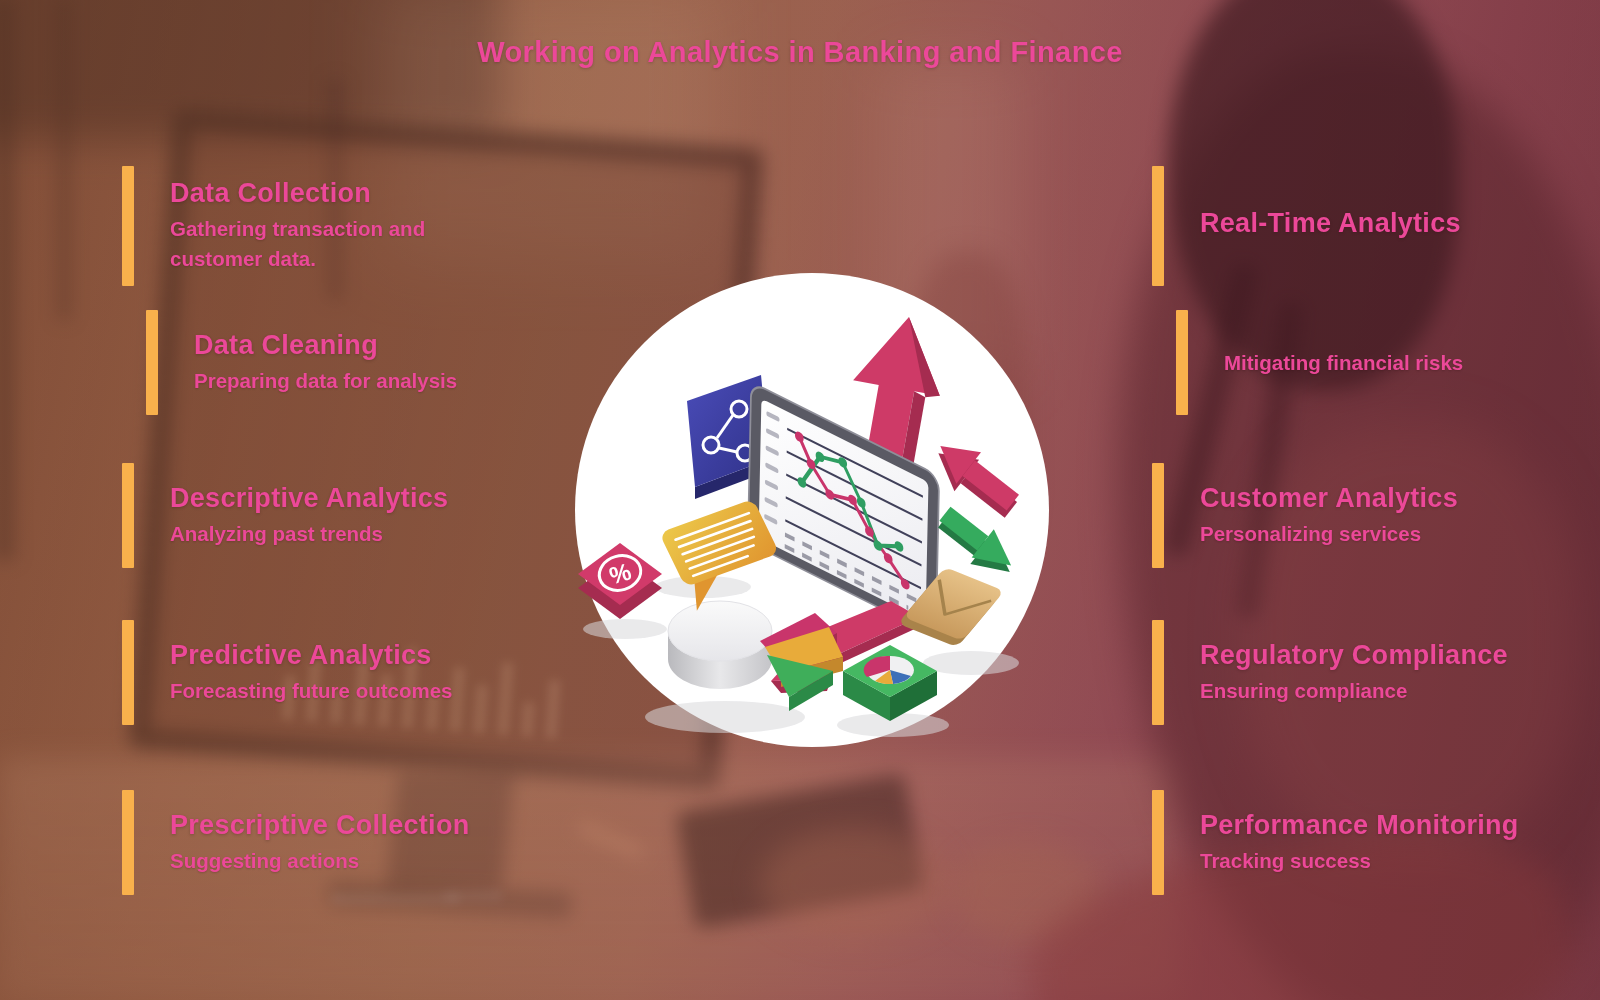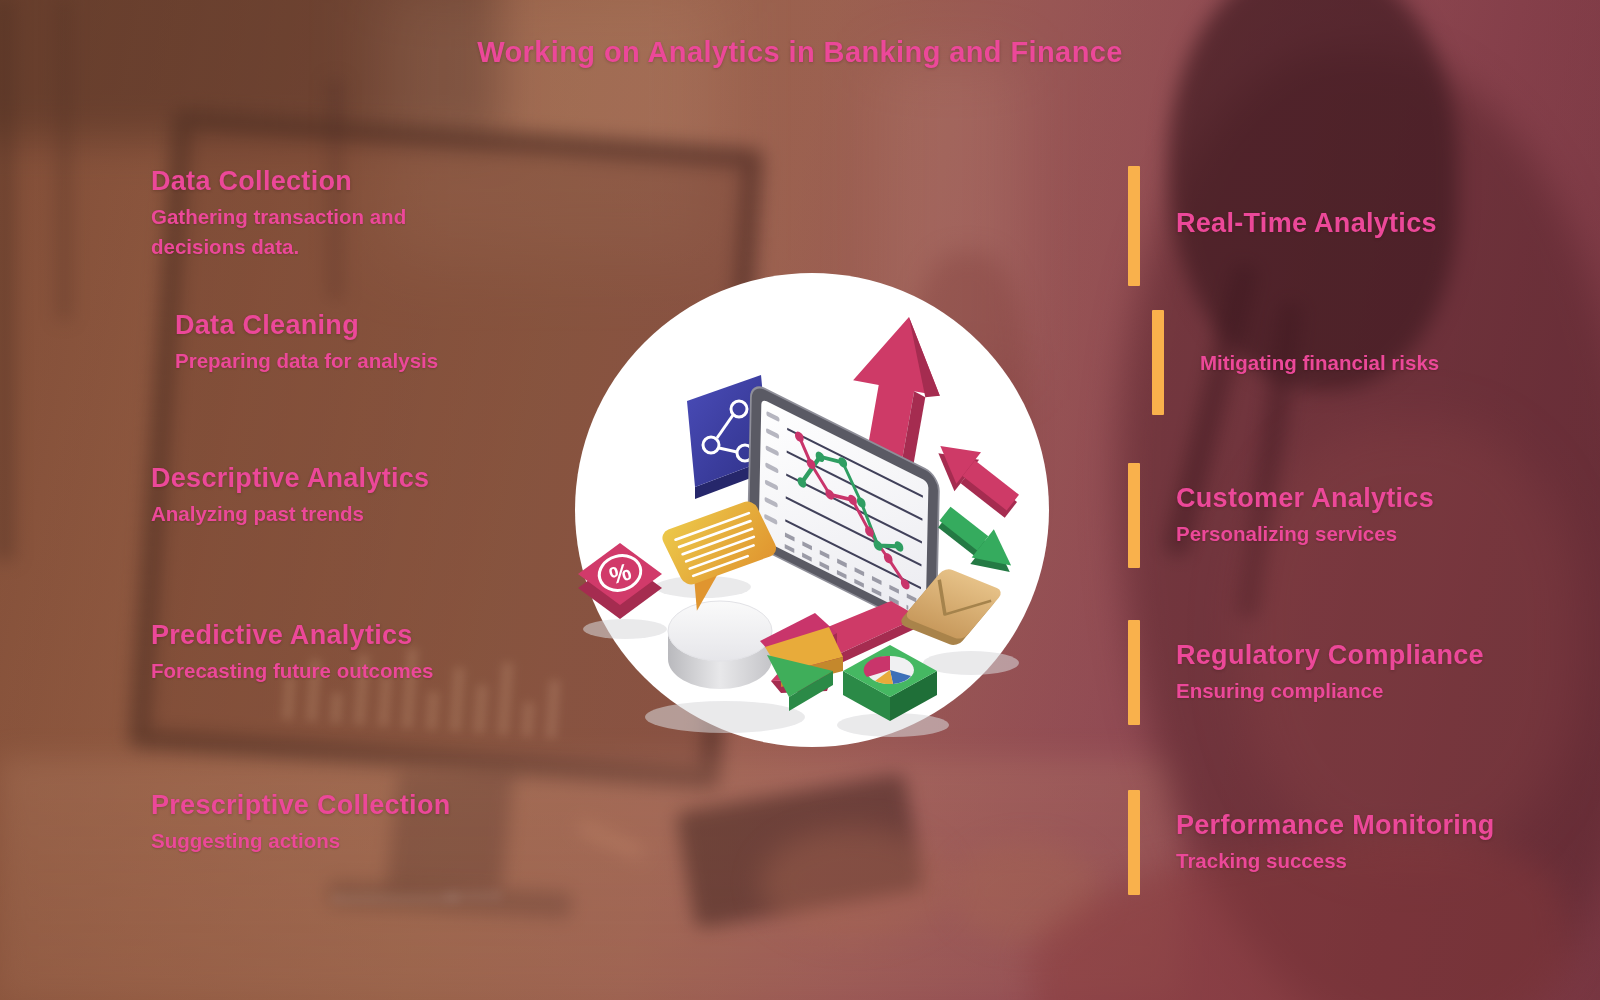--- a/index.html
+++ b/index.html
@@ -50,21 +50,21 @@
 
   
   #content{position:absolute;inset:0;color:#ec4899;}
   h1{position:absolute;left:0;top:36px;width:1600px;text-align:center;margin:0;
      font-size:29px;font-weight:700;letter-spacing:.4px;text-shadow:0 1px 3px rgba(40,15,15,.25);}
   .item{position:absolute;display:flex;align-items:center;}
   .bar{flex:none;width:12px;align-self:stretch;background:var(--accent);border-radius:1px;}
   .item-text{margin-left:36px;}
   .item-text h2{margin:0 0 5px;font-size:27px;font-weight:700;letter-spacing:.3px;text-shadow:0 1px 3px rgba(40,15,15,.25);}
   .item-text p{margin:0;font-size:20.5px;font-weight:600;line-height:30px;white-space:pre-line;text-shadow:0 1px 2px rgba(40,15,15,.22);}
-  .colL{left:115px;flex-direction:column;} .colR{left:1128px;}
+  .colL{left:122px;} .colR{left:1152px;}
   .p1{top:166px;height:120px;} .p2{top:310px;height:105px;padding-left:24px;} .p3{top:463px;height:105px;}
   .p4{top:620px;height:105px;align-items:center;} .p5{top:790px;height:105px;}
 
   #illu{position:absolute;left:575px;top:273px;width:474px;height:474px;}
 </style>
 </head>
 <body>
 
 <div id="bg">
   <div class="ph topdark"></div>
@@ -108,21 +108,21 @@
 <div id="tint"></div>
 
 <div id="content">
   <h1>Working on Analytics in Banking and Finance</h1>
 
   <div class="item colL p1">
     <span class="bar"></span>
     <div class="item-text">
       <h2>Data Collection</h2>
       <p>Gathering transaction and
-decisions data.</p>
+customer data.</p>
     </div>
   </div>
   <div class="item colL p2">
     <span class="bar"></span>
     <div class="item-text">
       <h2>Data Cleaning</h2>
       <p>Preparing data for analysis</p>
     </div>
   </div>
   <div class="item colL p3">

